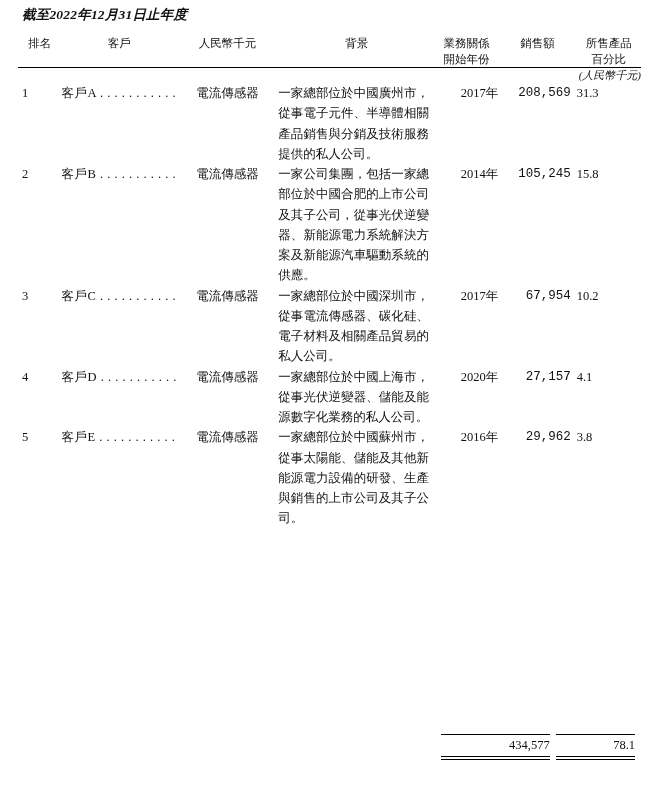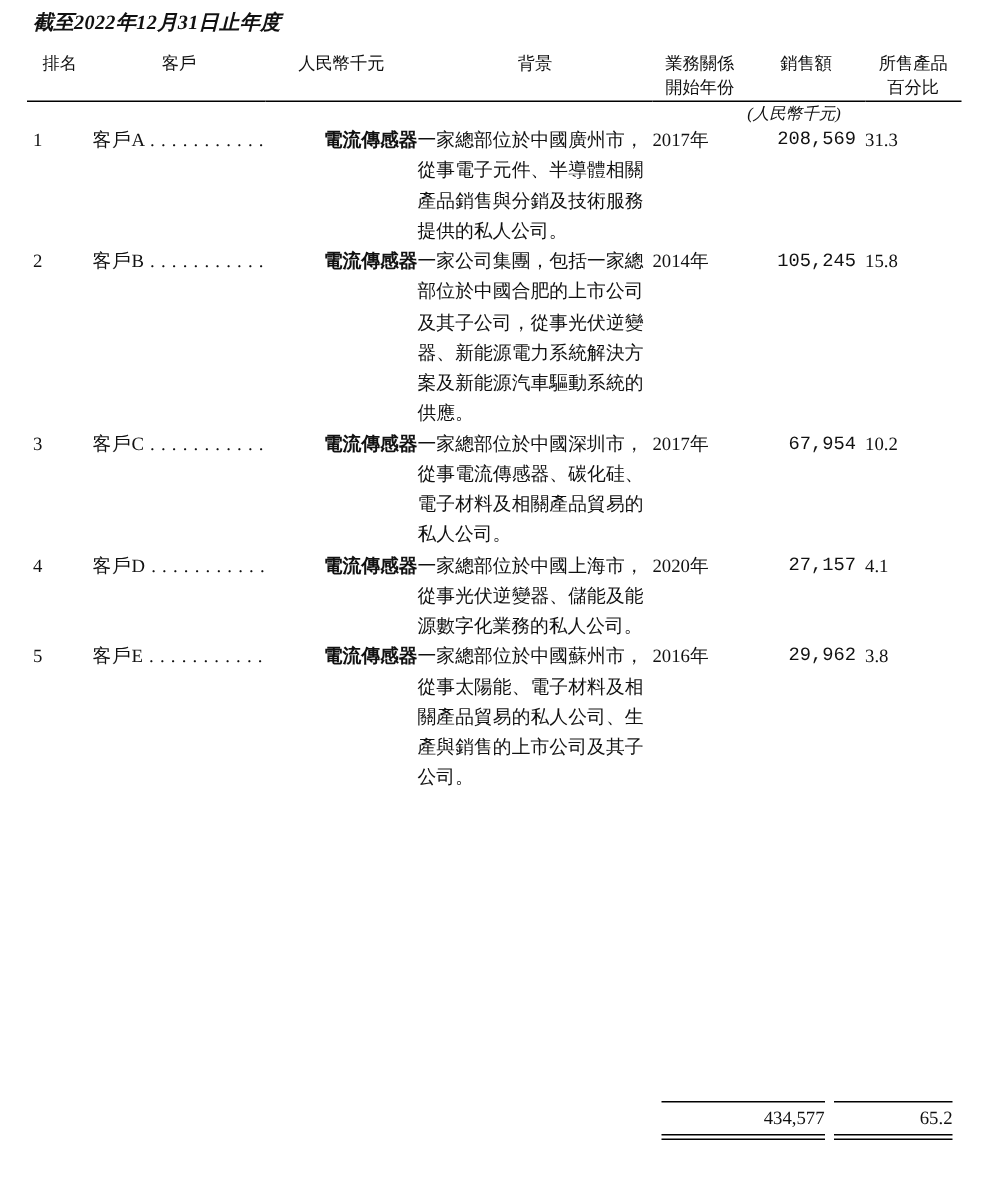--- a/index.html
+++ b/index.html
@@ -58,29 +58,30 @@
   }
   .hdr-line .rule {
     border-top: 1px solid #000;
     height: 0;
     font-size: 0;
     line-height: 0;
   }
   .unit-row td {
     font-style: italic;
     font-size: 11px;
+    text-align: right;
     padding-top: 4px;
     padding-bottom: 10px;
   }
   
   .c-rank   { width: 42px;  text-align: left; }
   .c-client { width: 112px; text-align: left; }
-  .c-prod   { width: 108px; text-align: right; font-weight: bold; }
+  .c-prod   { width: 108px; text-align: center; }
   .c-bg     { width: 160px; text-align: left; }
-  .c-year   { width: 66px;  text-align: left; }
+  .c-year   { width: 66px;  text-align: right; }
   .c-sales  { width: 74px;  text-align: right; font-family: Liberation Mono, monospace; }
   .c-pct    { width: 61px;  }
 
   .data-row td {
     padding-top: 12px;
     padding-bottom: 0;
     line-height: 1.62;
     font-size: 12.5px;
   }
   .data-row td.c-rank { padding-left: 4px; }
@@ -220,42 +221,42 @@
         <td class="c-prod">電流傳感器</td>
         <td class="c-bg">一家總部位於中國上海市，從事光伏逆變器、儲能及能源數字化業務的私人公司。</td>
         <td class="c-year">2020年</td>
         <td class="c-sales">27,157</td>
         <td class="c-pct">4.1</td>
       </tr>
       <tr class="data-row">
         <td class="c-rank">5</td>
         <td class="c-client leader">客戶E . . . . . . . . . . .</td>
         <td class="c-prod">電流傳感器</td>
-        <td class="c-bg">一家總部位於中國蘇州市，從事太陽能、電子材料及相關產品貿易的私人公司、生產與銷售的上市公司及其子公司。</td>
+        <td class="c-bg">一家總部位於中國蘇州市，從事太陽能、儲能及其他新能源電力設備的研發、生產與銷售的上市公司及其子公司。</td>
         <td class="c-year">2016年</td>
         <td class="c-sales">29,962</td>
         <td class="c-pct">3.8</td>
       </tr>
     </tbody>
   </table>
 
   <div class="totals">
     <table>
       <tbody>
           <tr class="rule-top">
         <td class="t-sales">
               <div></div>
             </td>
         <td class="t-pct">
               <div></div>
             </td>
       </tr>
       <tr>
         <td class="t-sales">434,577</td>
-        <td class="t-pct">65.2</td>
+        <td class="t-pct">78.1</td>
       </tr>
       <tr class="rule-dbl">
         <td class="t-sales">
               <div></div>
             </td>
         <td class="t-pct">
               <div></div>
             </td>
       </tr>
     </tbody>

